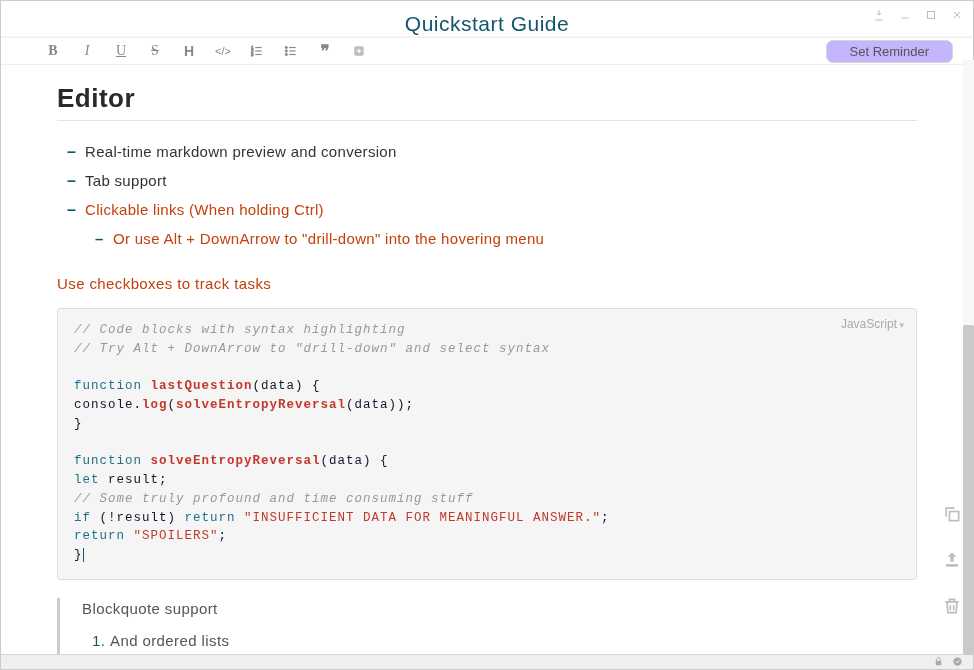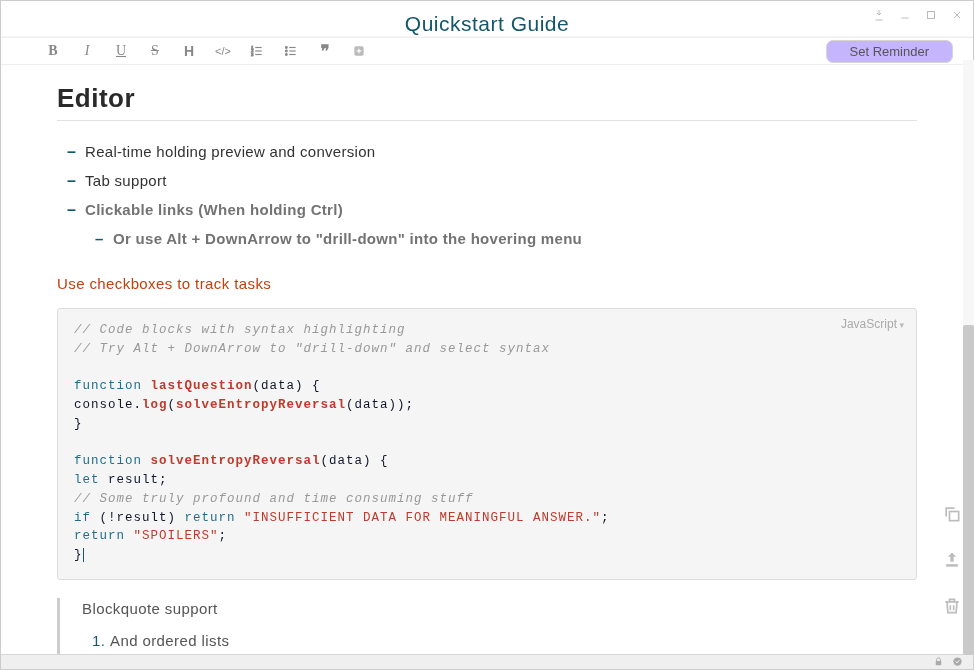--- a/index.html
+++ b/index.html
@@ -103,21 +103,21 @@
   color: #333;
 }
 ul.feature-list > li::before {
   content: "–";
   position: absolute;
   left: 10px;
   color: #14576b;
   font-weight: bold;
   font-size: 16px;
 }
-ul.feature-list li a { color: #737373; text-decoration: none; cursor: pointer; font-weight: bold; }
+ul.feature-list li a { color: #c2410c; text-decoration: none; cursor: pointer; }
 
 ul.feature-list ul {
   list-style: none;
   margin-top: 8px;
 }
 ul.feature-list ul li {
   padding: 4px 0 4px 28px;
   position: relative;
 }
 ul.feature-list ul li::before {
@@ -291,21 +291,21 @@
     </span>
     <span class="spacer"></span>
     <button class="set-reminder">Set Reminder</button>
   </div>
 
   <div class="content-wrap">
     <div class="content">
       <h1 class="section">Editor</h1>
 
       <ul class="feature-list">
-        <li><span>Real-time holding preview and conversion</span></li>
+        <li><span>Real-time markdown preview and conversion</span></li>
         <li><span>Tab support</span></li>
         <li>
           <a>Clickable links (When holding Ctrl)</a>
           <ul>
             <li><a>Or use Alt + DownArrow to "drill-down" into the hovering menu</a></li>
           </ul>
         </li>
       </ul>
 
       <p class="body-text">Use checkboxes to track tasks</p>

